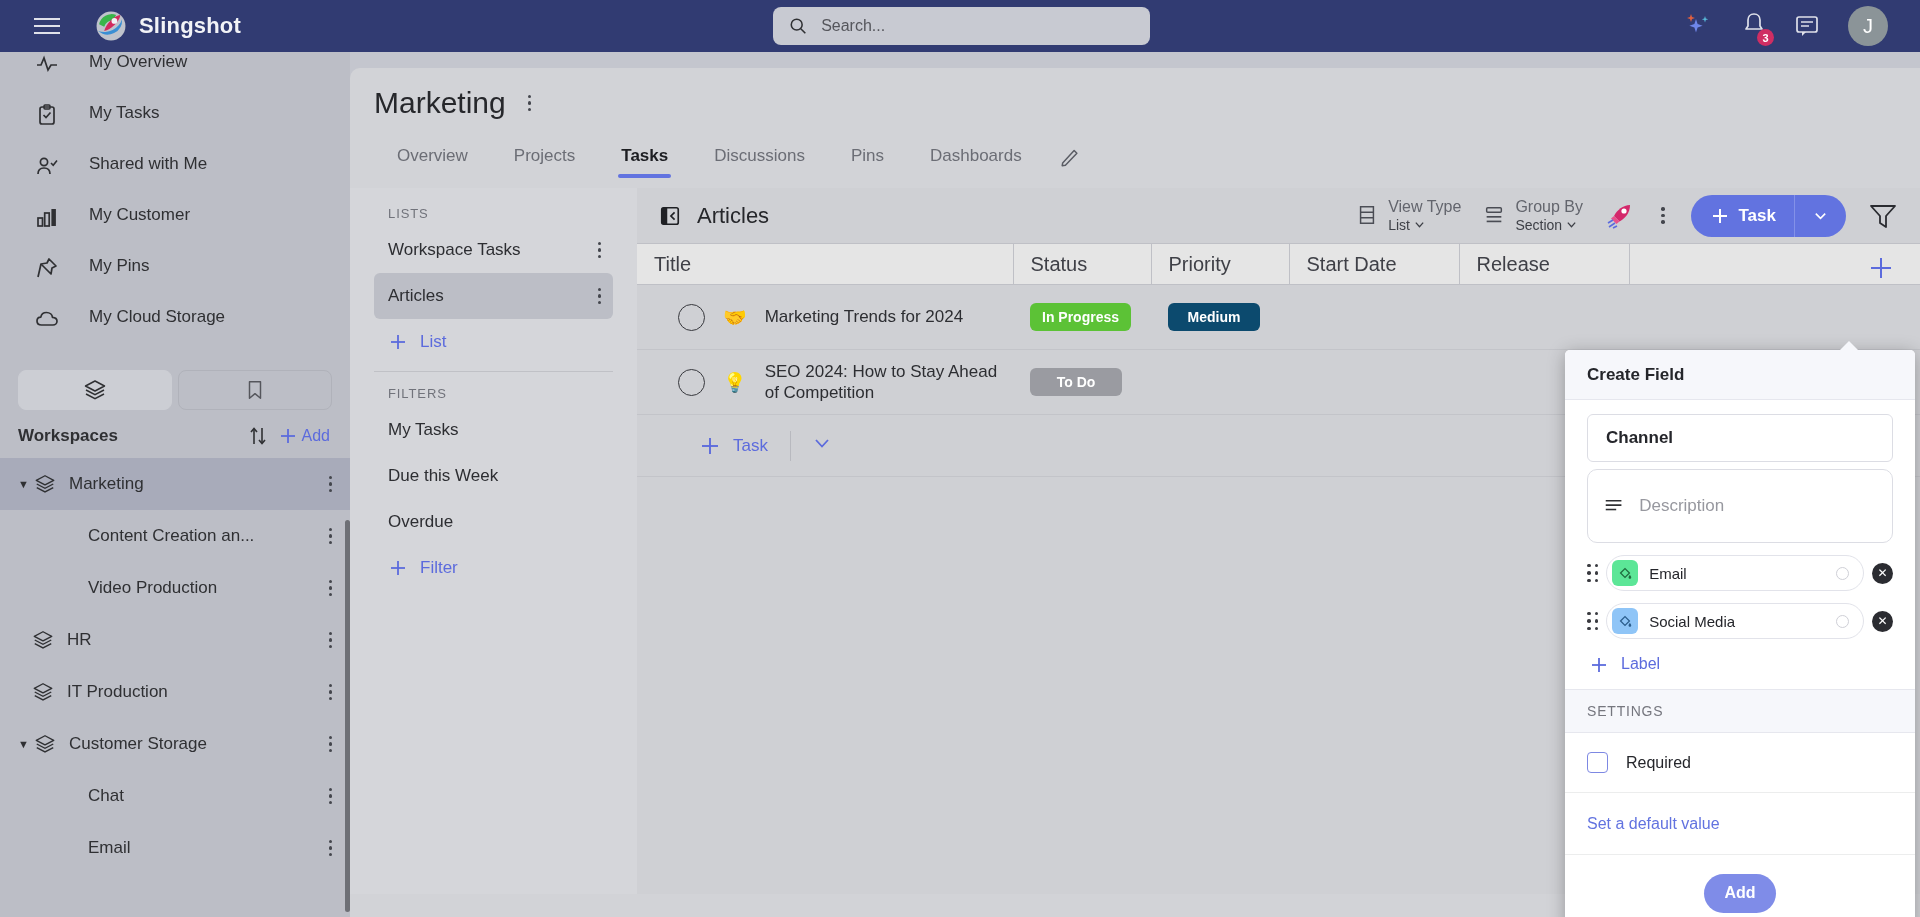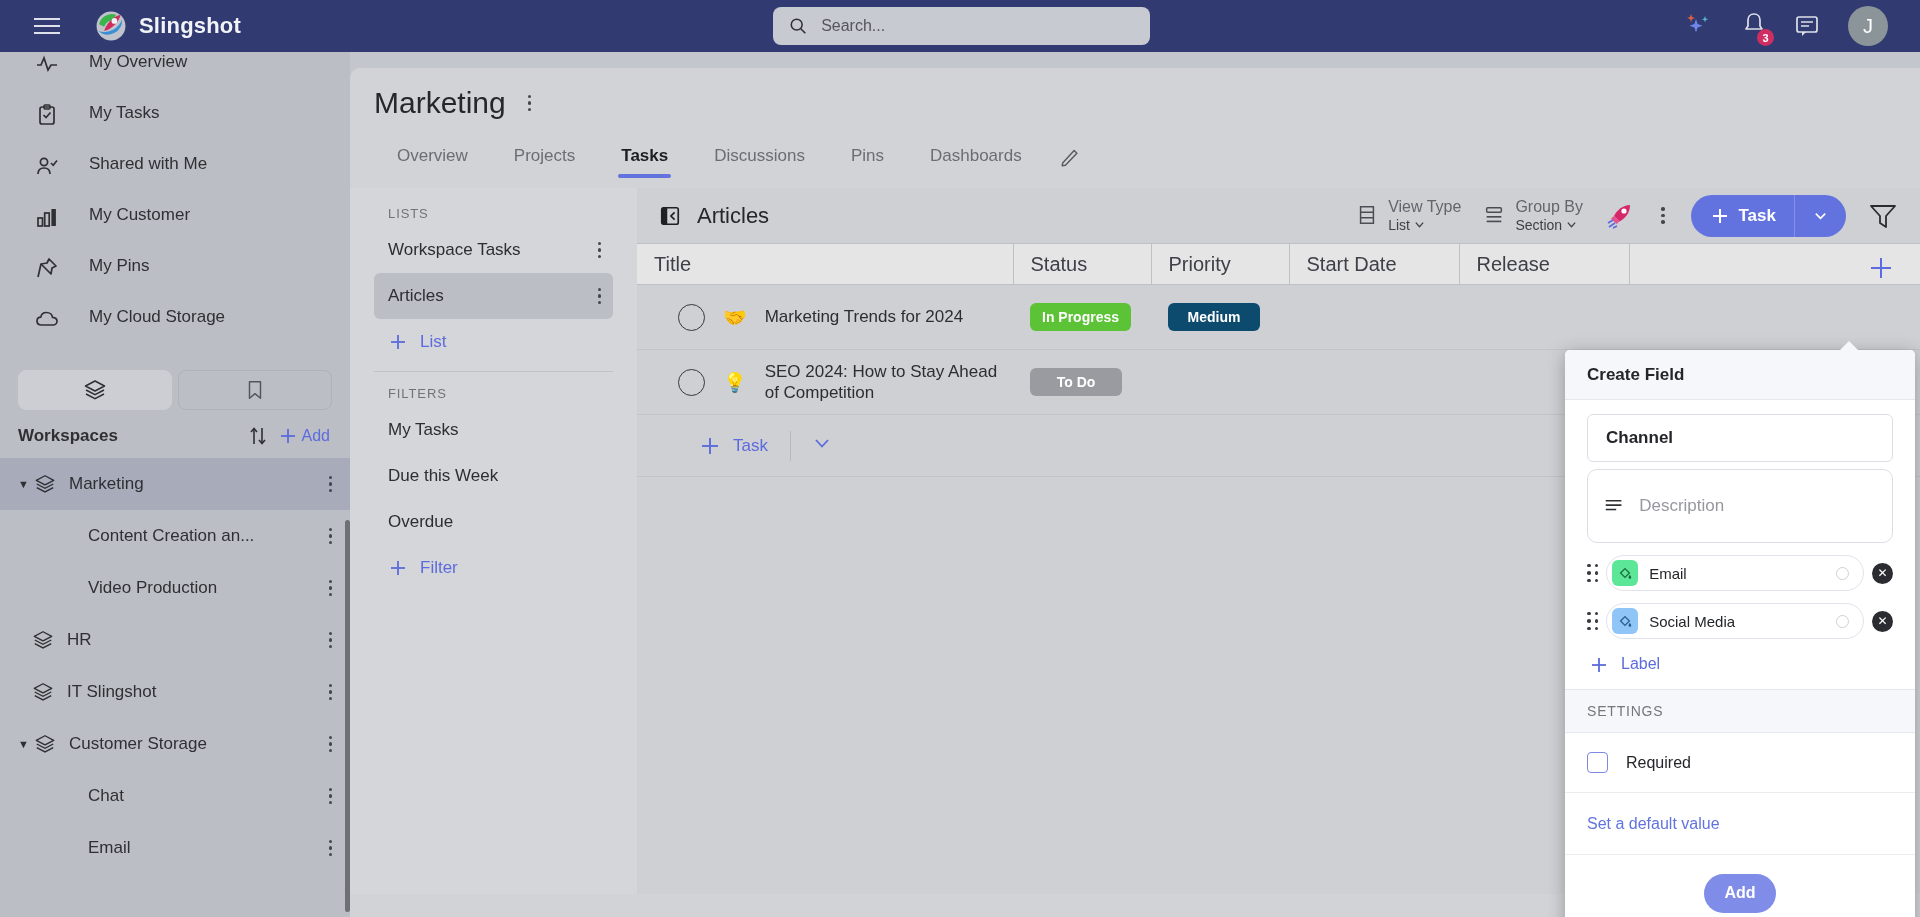--- a/index.html
+++ b/index.html
@@ -438,21 +438,21 @@
     </div>
 
     <div class="ws-row" style="padding-left:31px">
       <span class="stack">
         <svg width="22" height="22" viewBox="0 0 24 24">
           <path d="M12 3 L21.5 8 L12 13 L2.5 8Z" fill="none" stroke="#2f3033" stroke-width="1.5" stroke-linejoin="round"></path>
           <path d="M3 12 L12 16.7 L21 12" fill="none" stroke="#2f3033" stroke-width="1.5"></path>
           <path d="M3 16 L12 20.7 L21 16" fill="none" stroke="#2f3033" stroke-width="1.5"></path>
         </svg>
       </span>
-      <span>IT Slingshot</span>
+      <span>IT Production</span>
       <span class="kebab">
           <i></i>
           <i></i>
           <i></i>
         </span>
     </div>
 
     <div class="ws-row">
       <span class="caret">▼</span>
       <span class="stack">

